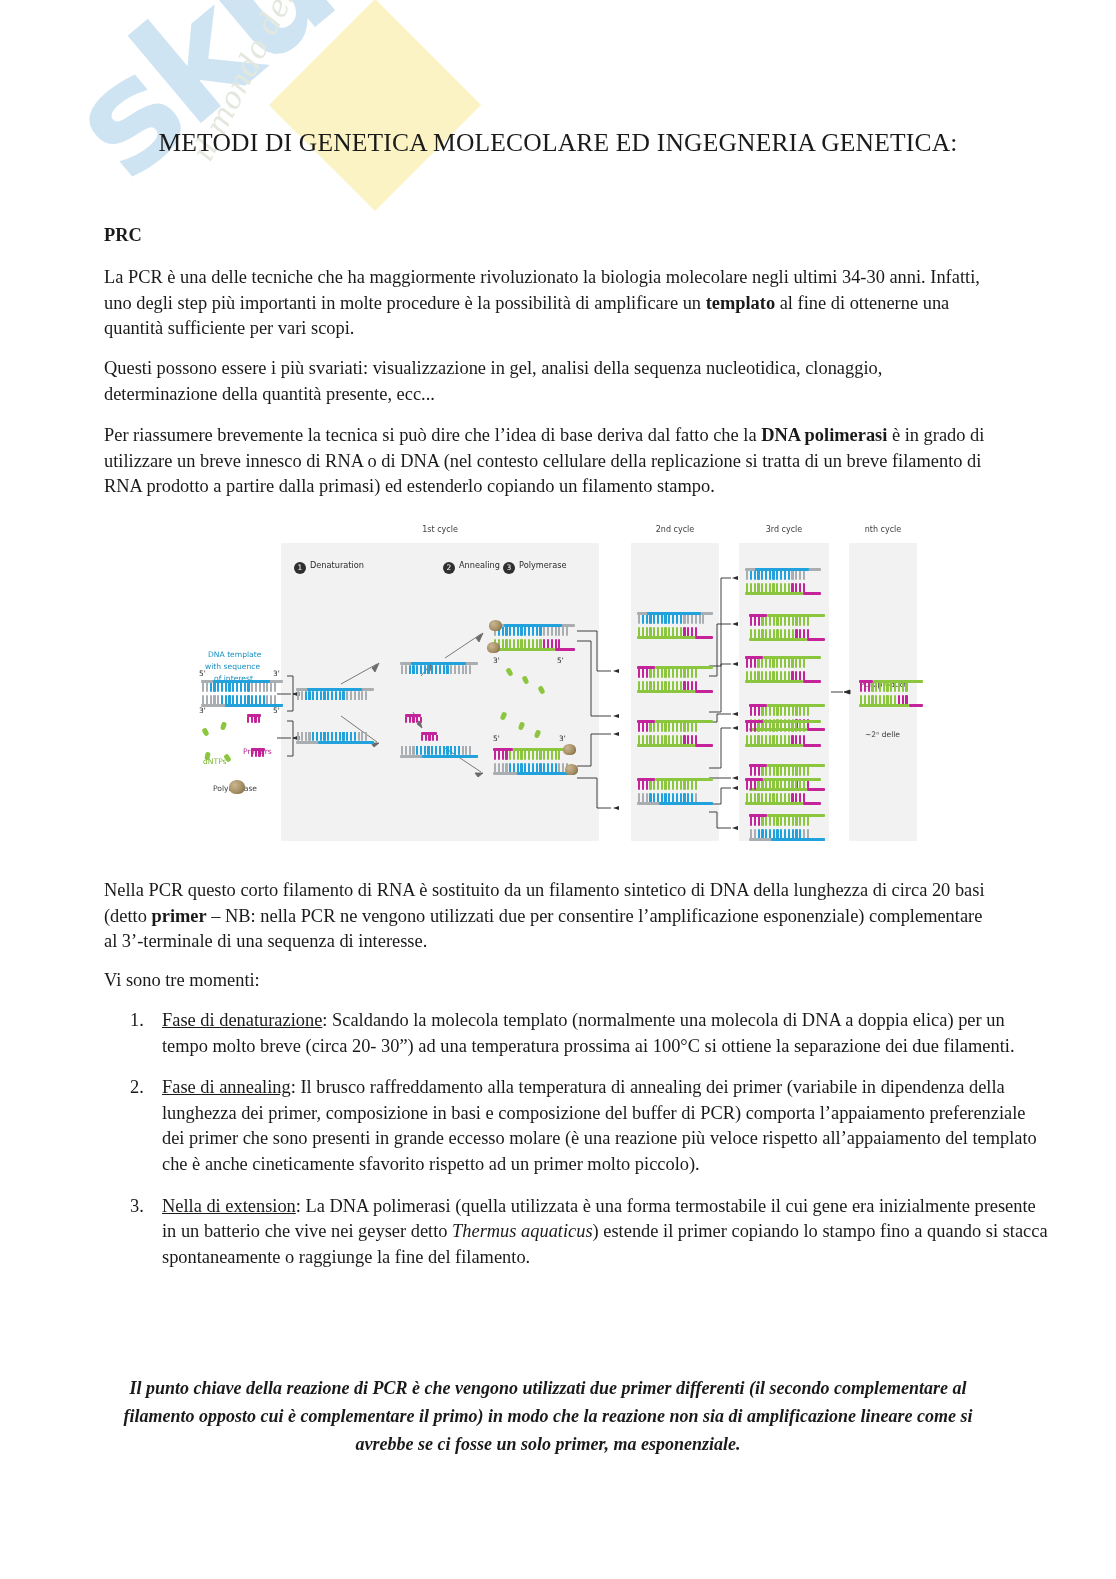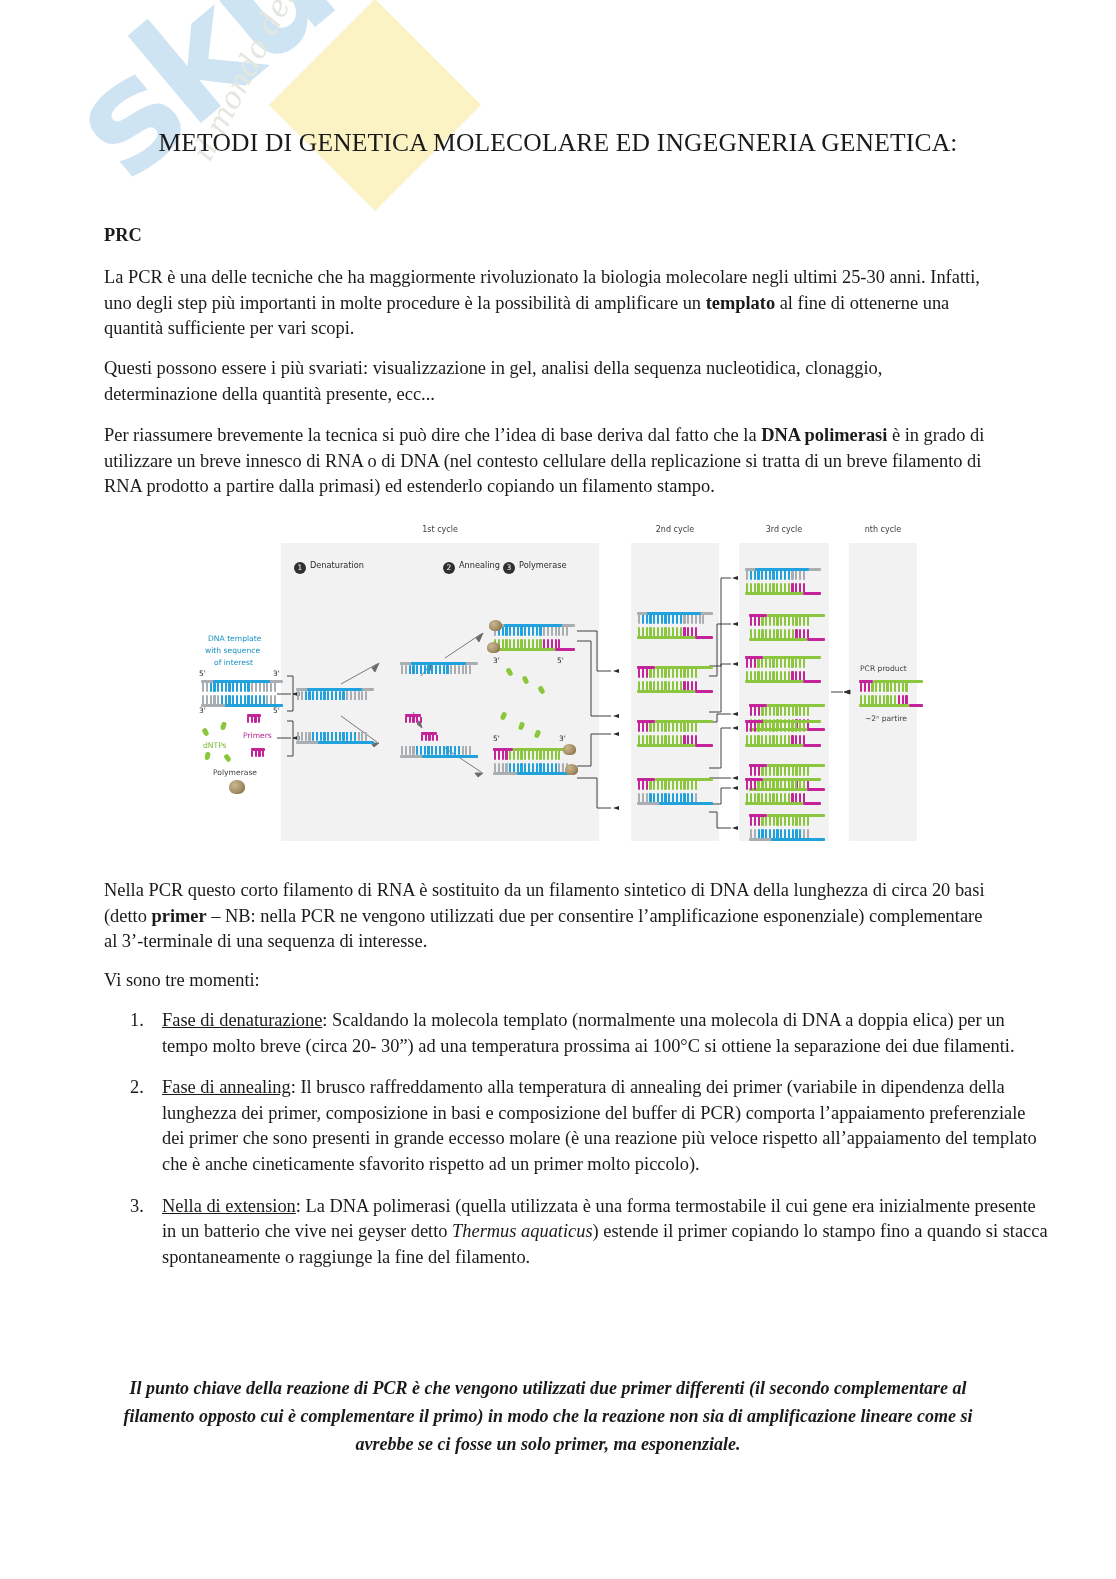--- a/index.html
+++ b/index.html
@@ -93,21 +93,21 @@
   
   .strand{position:absolute;}
   .bb{position:absolute; height:3px; border-radius:1px;}
   .teeth{position:absolute; top:0; height:9px; display:flex; gap:1.6px;}
   .teeth i{display:block; width:2.2px; height:9px; border-radius:0 0 1px 1px;}
   .teeth.up i{border-radius:1px 1px 0 0;}
   .c-grey{background:#a9aeb2;}
   .c-blue{background:#22a2dd;}
   .c-green{background:#8cc63e;}
   .c-mag{background:#c4239a;}
-  .lbl{position:absolute; font-size:7.6px; white-space:nowrap;}
+  .lbl{position:absolute; font-size:7.6px; white-space:nowrap;margin-top:16px;}
   .lbl-teal{color:#1a8fc1;}
   .lbl-dark{color:#3d3d3d;}
   .lbl-grn{color:#7ab62e;}
   .lbl-mag{color:#b52190;}
   .tick{position:absolute; font-size:7.4px; color:#2b2b2b;}
   .poly{
     position:absolute; width:13px; height:11px; border-radius:48% 48% 42% 42%;
     background:radial-gradient(circle at 35% 35%, #cbb693 0%, #a58f64 55%, #6f5b33 100%);
   }
   .ntp{position:absolute; width:5px; height:8px; background:#8cc63e;
@@ -125,21 +125,21 @@
   <div id="wm-word">skuola.net</div>
   <div id="wm-tag">il mondo dello studente</div>
 </div>
 
 <div id="page">
 
   <div id="doc-title">METODI DI GENETICA MOLECOLARE ED INGEGNERIA GENETICA:</div>
 
   <div id="sec-prc">PRC</div>
 
-  <div class="txt" id="p1"><span>La PCR è una delle tecniche che ha maggiormente rivoluzionato la biologia molecolare negli ultimi 25-30 anni. Infatti, uno degli step più importanti in molte procedure è la possibilità di amplificare un </span><span class="bold">templato</span><span> al fine di ottenerne una quantità sufficiente per vari scopi.</span></div>
+  <div class="txt" id="p1"><span>La PCR è una delle tecniche che ha maggiormente rivoluzionato la biologia molecolare negli ultimi 34-30 anni. Infatti, uno degli step più importanti in molte procedure è la possibilità di amplificare un </span><span class="bold">templato</span><span> al fine di ottenerne una quantità sufficiente per vari scopi.</span></div>
 
   <div class="txt" id="p2">Questi possono essere i più svariati: visualizzazione in gel, analisi della sequenza nucleotidica, clonaggio, determinazione della quantità presente, ecc...</div>
 
   <div class="txt" id="p3"><span>Per riassumere brevemente la tecnica si può dire che l’idea di base deriva dal fatto che la </span><span class="bold">DNA polimerasi</span><span> è in grado di utilizzare un breve innesco di RNA o di DNA (nel contesto cellulare della replicazione si tratta di un breve filamento di RNA prodotto a partire dalla primasi) ed estenderlo copiando un filamento stampo.</span></div>
 
   <div id="fig">
 
     <div class="panel" id="panel-1"></div>
     <div class="panel" id="panel-2"></div>
     <div class="panel" id="panel-3"></div>
@@ -1082,21 +1082,21 @@
           <i class="c-green"></i>
           <i class="c-green"></i>
           <i class="c-green"></i>
           <i class="c-mag"></i>
           <i class="c-mag"></i>
           <i class="c-mag"></i>
       </div>
       <div class="bb c-green" style="left:0; top:24px; width:50px;"></div>
       <div class="bb c-mag" style="left:50px; top:24px; width:14px;"></div>
     </div>
-    <div class="lbl lbl-dark" style="left:684px; top:198px;">~2ⁿ partire</div>
+    <div class="lbl lbl-dark" style="left:684px; top:198px;">~2ⁿ delle</div>
   </div>
 
   <div class="txt" id="p4"><span>Nella PCR questo corto filamento di RNA è sostituito da un filamento sintetico di DNA della lunghezza di circa 20 basi (detto </span><span class="bold">primer</span><span> – NB: nella PCR ne vengono utilizzati due per consentire l’amplificazione esponenziale) complementare al 3’-terminale di una sequenza di interesse.</span></div>
 
   <div class="txt" id="p5">Vi sono tre momenti:</div>
 
   <ol id="steps">
     <li>
       <span class="num">1.</span><span class="ul">Fase di denaturazione</span><span>: Scaldando la molecola templato (normalmente una molecola di DNA a doppia elica) per un tempo molto breve (circa 20- 30”) ad una temperatura prossima ai 100°C si ottiene la separazione dei due filamenti.</span>
     </li>

